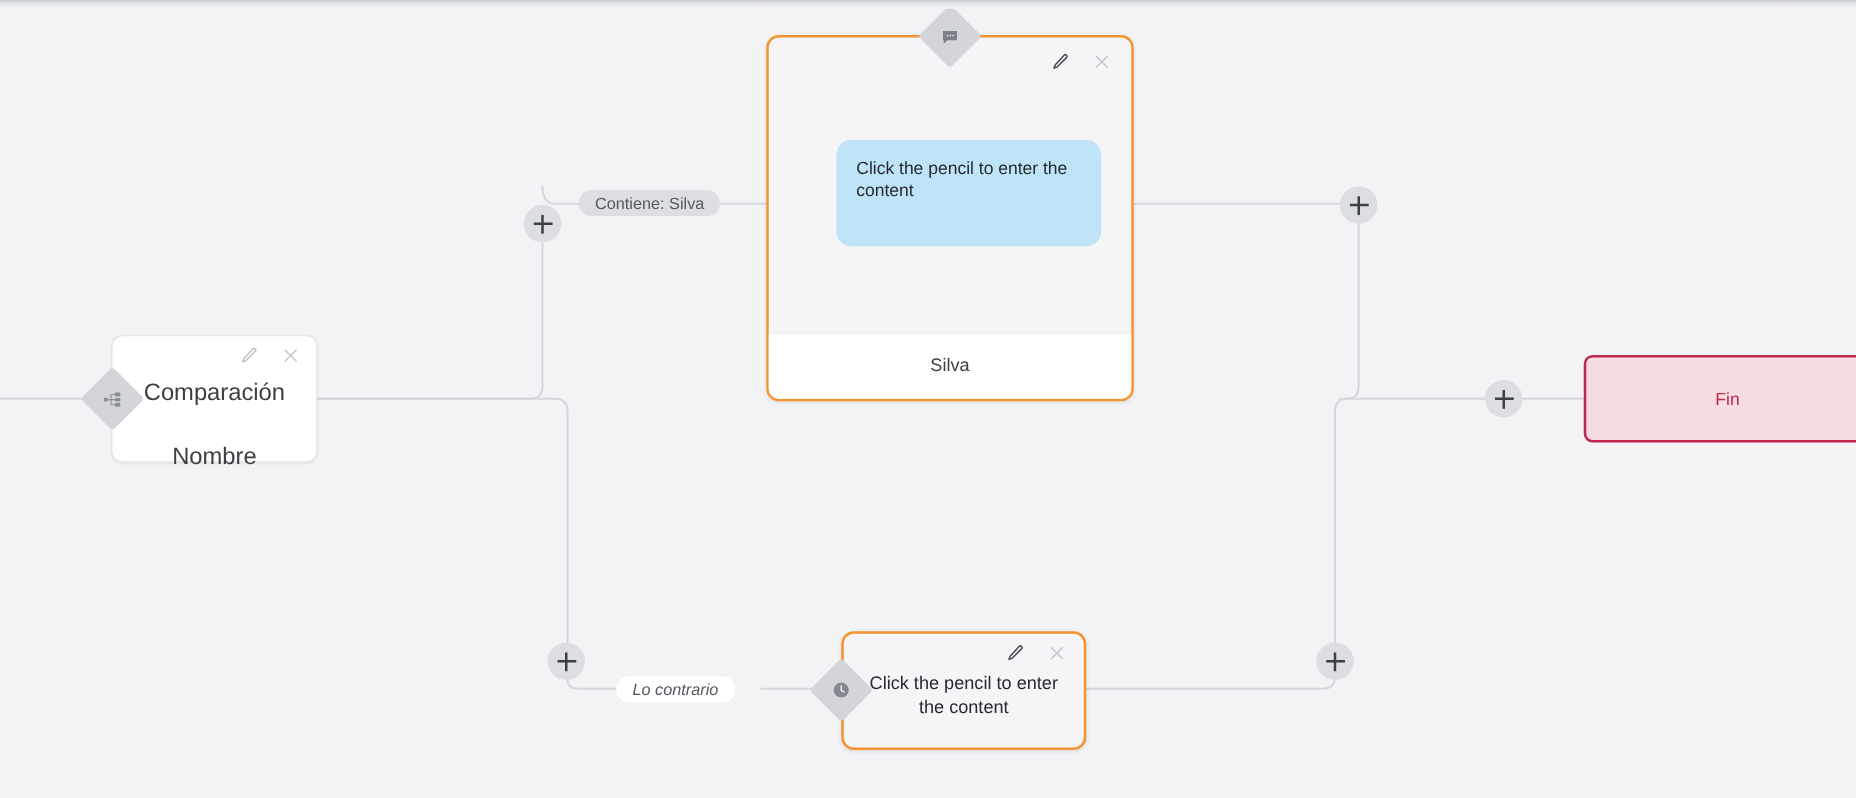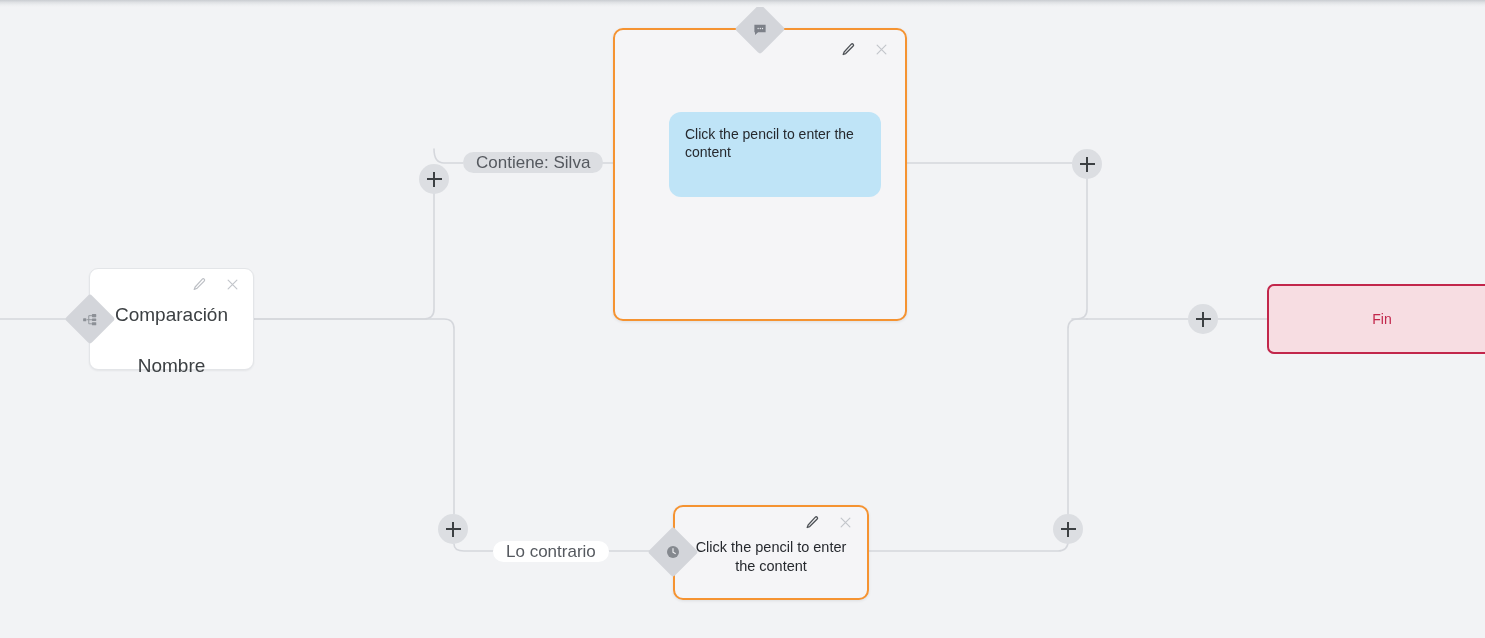--- a/index.html
+++ b/index.html
@@ -130,21 +130,21 @@
 
   
   .edge-label {
     position: absolute;
     height: 21px;
     display: flex;
     align-items: center;
     justify-content: center;
     padding: 0 13px;
     border-radius: 11px;
-    font-size: 17px;
+    font-size: 13px;
     color: #55595f;
     white-space: nowrap;
     z-index: 16;
   }
   .lbl-grey  { background: #dcdee2; }
   .lbl-white { background: #ffffff; }
 
   
   .bubble {
     position: absolute;
@@ -259,20 +259,23 @@
           <path d="M16.5 3.5a2.1 2.1 0 0 1 3 3L7.5 18.5 3.5 20l1.5-4z"></path>
         </svg>
       </span>
       <span class="icon-btn">
         <svg width="15" height="15" viewBox="0 0 24 24" fill="none" stroke="#c3c6cb" stroke-width="1.9" stroke-linecap="round">
           <path d="M5 5 L19 19 M19 5 L5 19"></path>
         </svg>
       </span>
     </div>
     <div class="bubble" style="left:54px; top:82px; width:212px; height:85px;">Click the pencil to enter the content</div>
+    <div class="card-footer">
+      <span>Silva</span>
+    </div>
   </div>
 
   <div class="diamond" style="left:742px; top:11px;">
     <span class="dia-inner">
       <svg width="15" height="15" viewBox="0 0 24 24">
         <path d="M3 4h18v12H9l-5 4.5V16H3z" fill="#7c8088"></path>
         <circle cx="9" cy="10" r="1.1" fill="#e8eaed"></circle>
         <circle cx="12.5" cy="10" r="1.1" fill="#e8eaed"></circle>
         <circle cx="16" cy="10" r="1.1" fill="#e8eaed"></circle>
       </svg>
@@ -304,21 +307,21 @@
     </span>
   </div>
 
   <div class="node card-end" style="left:1267px; top:284px; width:230px; height:70px;">
     <div class="end-text" style="top:25px;">Fin</div>
   </div>
 
   <div class="edge-label lbl-grey" style="left:463px; top:152px;">
     <span>Contiene: Silva</span>
   </div>
-  <div class="edge-label lbl-white" style="left:493px; top:541px;">
+  <div class="edge-label lbl-white" style="left:493px; top:541px;font-style:italic;">
     <span>Lo contrario</span>
   </div>
 
   <div class="plus" style="left:419px;  top:164px;"></div>
   <div class="plus" style="left:1072px; top:149px;"></div>
   <div class="plus" style="left:438px;  top:514px;"></div>
   <div class="plus" style="left:1053px; top:514px;"></div>
   <div class="plus" style="left:1188px; top:304px;"></div>
 
 </div>

